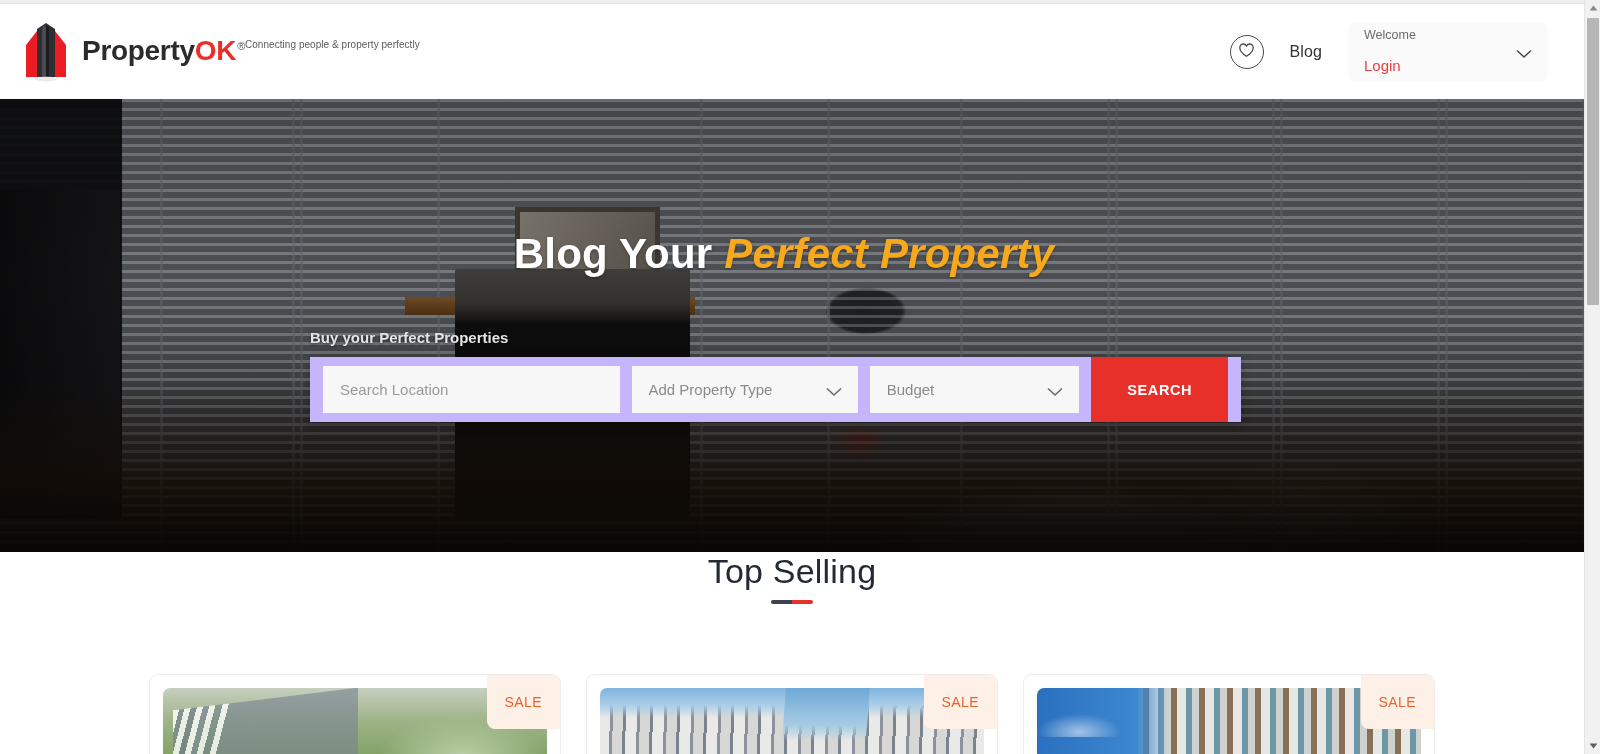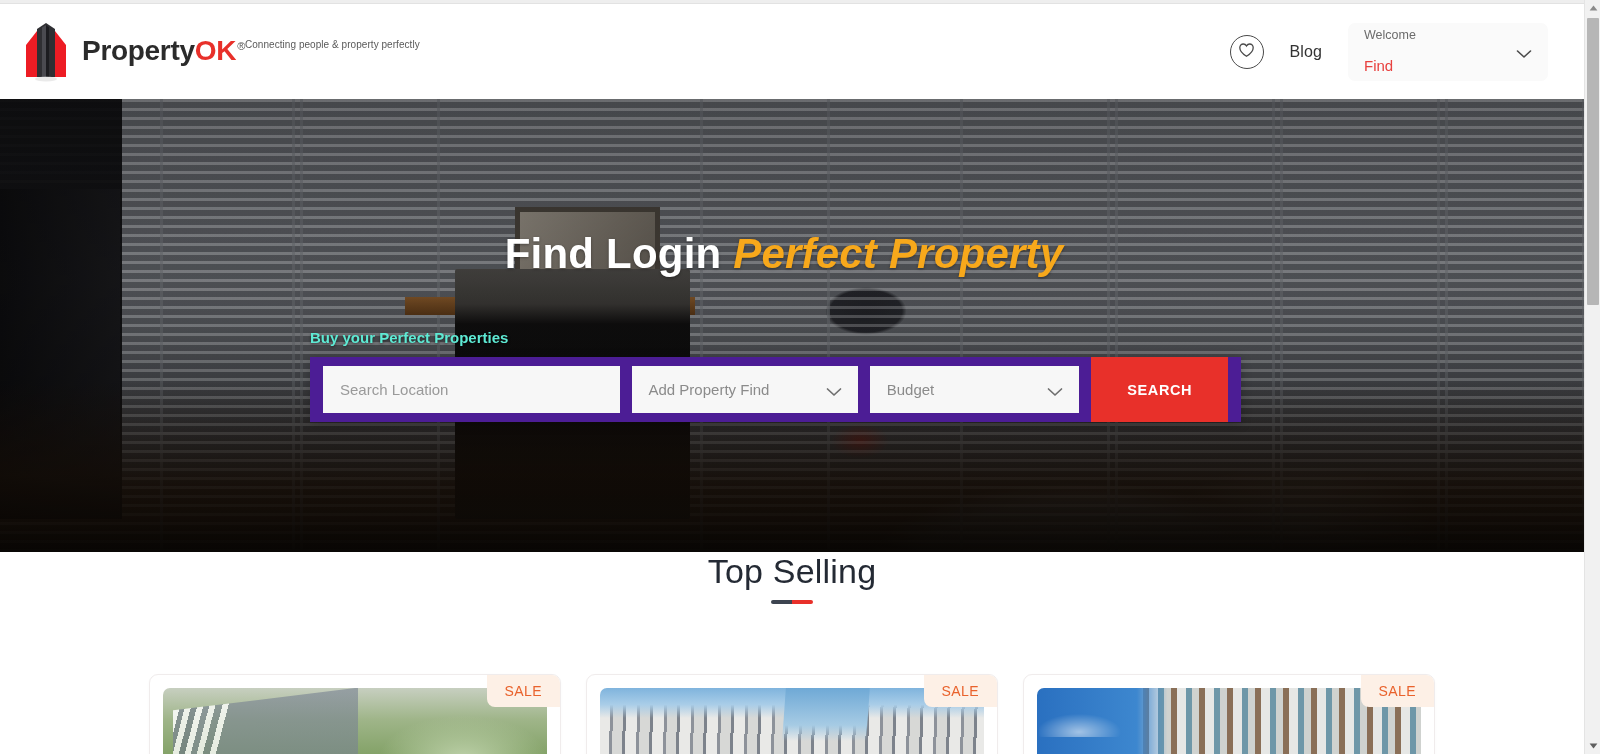--- a/index.html
+++ b/index.html
@@ -171,27 +171,27 @@
     position: absolute; left: 0; right: 0; top: 131px;
     text-align: center;
     font-size: 42px; font-weight: 700; letter-spacing: 0.2px;
     color: #ffffff;
     text-shadow: 0 1px 3px rgba(0,0,0,0.35);
   }
   .hero-title .accent { color: #f7a81b; font-style: italic; }
 
   .search-label {
     position: absolute; left: 310px; top: 230px;
-    font-size: 15px; font-weight: 700; color: #5eead4;
+    font-size: 15px; font-weight: 700; color: #e5e5e5;
     text-shadow: 0 1px 3px rgba(0,0,0,0.5);
   }
   .search-panel {
     position: absolute; left: 310px; top: 258px;
     width: 931px; height: 65px;
-    background: #4c1d95;
+    background: #c4b5fd;
     display: flex; align-items: center;
     padding: 9px 13px;
     gap: 12px;
     box-shadow: 0 2px 10px rgba(0,0,0,0.22);
   }
   .field {
     height: 47px;
     background: #f7f7f7;
     border: none;
     display: flex; align-items: center;
@@ -305,21 +305,21 @@
   .img-c::before {
     content: ""; position: absolute; left: 2px; top: 4px; width: 120px; height: 60%;
     background: radial-gradient(ellipse 60px 26px at 40px 40px, rgba(255,255,255,0.55), rgba(255,255,255,0) 70%);
   }
   .sale-badge {
     position: absolute; right: 0; top: 0;
     background: #fdf0e6;
     color: #e9622c;
     font-size: 14px; font-weight: 400;
     letter-spacing: 0.4px;
-    padding: 8px 18px;
+    padding: 19px 18px;
     border-bottom-left-radius: 8px;
     border-top-right-radius: 7px;
     z-index: 3;
   }
 
   
   .scrollbar {
     position: absolute; right: 0; top: 0;
     width: 16px; height: 754px;
     background: #f1f1f1;
@@ -377,21 +377,21 @@
               <path d="M8.5 14.2 C8.5 14.2 1.8 10.1 1.8 5.7 C1.8 3.5 3.4 2 5.3 2 C6.8 2 7.9 2.9 8.5 3.9 C9.1 2.9 10.2 2 11.7 2 C13.6 2 15.2 3.5 15.2 5.7 C15.2 10.1 8.5 14.2 8.5 14.2 Z" fill="none" stroke="#4a4a4a" stroke-width="1.3"></path>
             </svg>
           </span>
         </span>
 
         <a class="blog-link">Blog</a>
 
         <div class="account-box">
           <span class="account-texts">
             <span class="welcome-label">Welcome</span>
-            <span class="login-label">Find</span>
+            <span class="login-label">Login</span>
           </span>
           <span class="account-chevron">
             <svg width="16" height="10" viewBox="0 0 16 10">
               <path d="M1.5 2 L8 8 L14.5 2" fill="none" stroke="#4a4a4a" stroke-width="1.6" stroke-linecap="round" stroke-linejoin="round"></path>
             </svg>
           </span>
         </div>
       </nav>
     </header>
 
@@ -408,29 +408,29 @@
         <div class="blind-panel" style="left:1280px;width:160px;"></div>
         <div class="blind-panel" style="left:1445px;width:140px;"></div>
         <div class="art-frame"></div>
         <div class="mantel"></div>
         <div class="fireplace"></div>
         <div class="hero-mask-bottom"></div>
         <div class="hero-shade"></div>
       </div>
 
       <div class="hero-content">
-        <h1 class="hero-title"><span>Find Login </span><span class="accent">Perfect Property</span></h1>
+        <h1 class="hero-title"><span>Blog Your </span><span class="accent">Perfect Property</span></h1>
 
         <div class="search-label">Buy your Perfect Properties</div>
 
         <div class="search-panel">
           <input class="field field-location" type="text" placeholder="Search Location" style="">
 
           <div class="field field-select field-type">
-            <span>Add Property Find</span>
+            <span>Add Property Type</span>
             <span class="sel-chevron">
               <svg width="16" height="10" viewBox="0 0 16 10">
                 <path d="M1.5 2 L8 8 L14.5 2" fill="none" stroke="#6f6f6f" stroke-width="1.7" stroke-linecap="round" stroke-linejoin="round"></path>
               </svg>
             </span>
           </div>
 
           <div class="field field-select field-budget">
             <span>Budget</span>
             <span class="sel-chevron">

